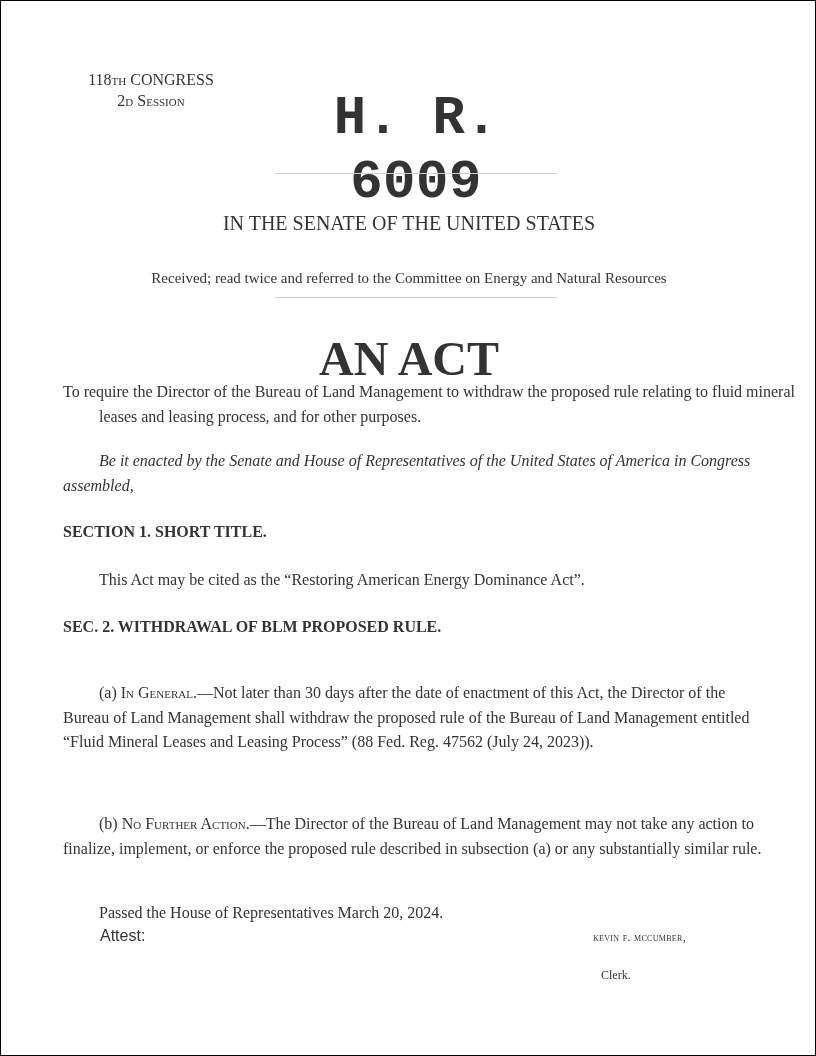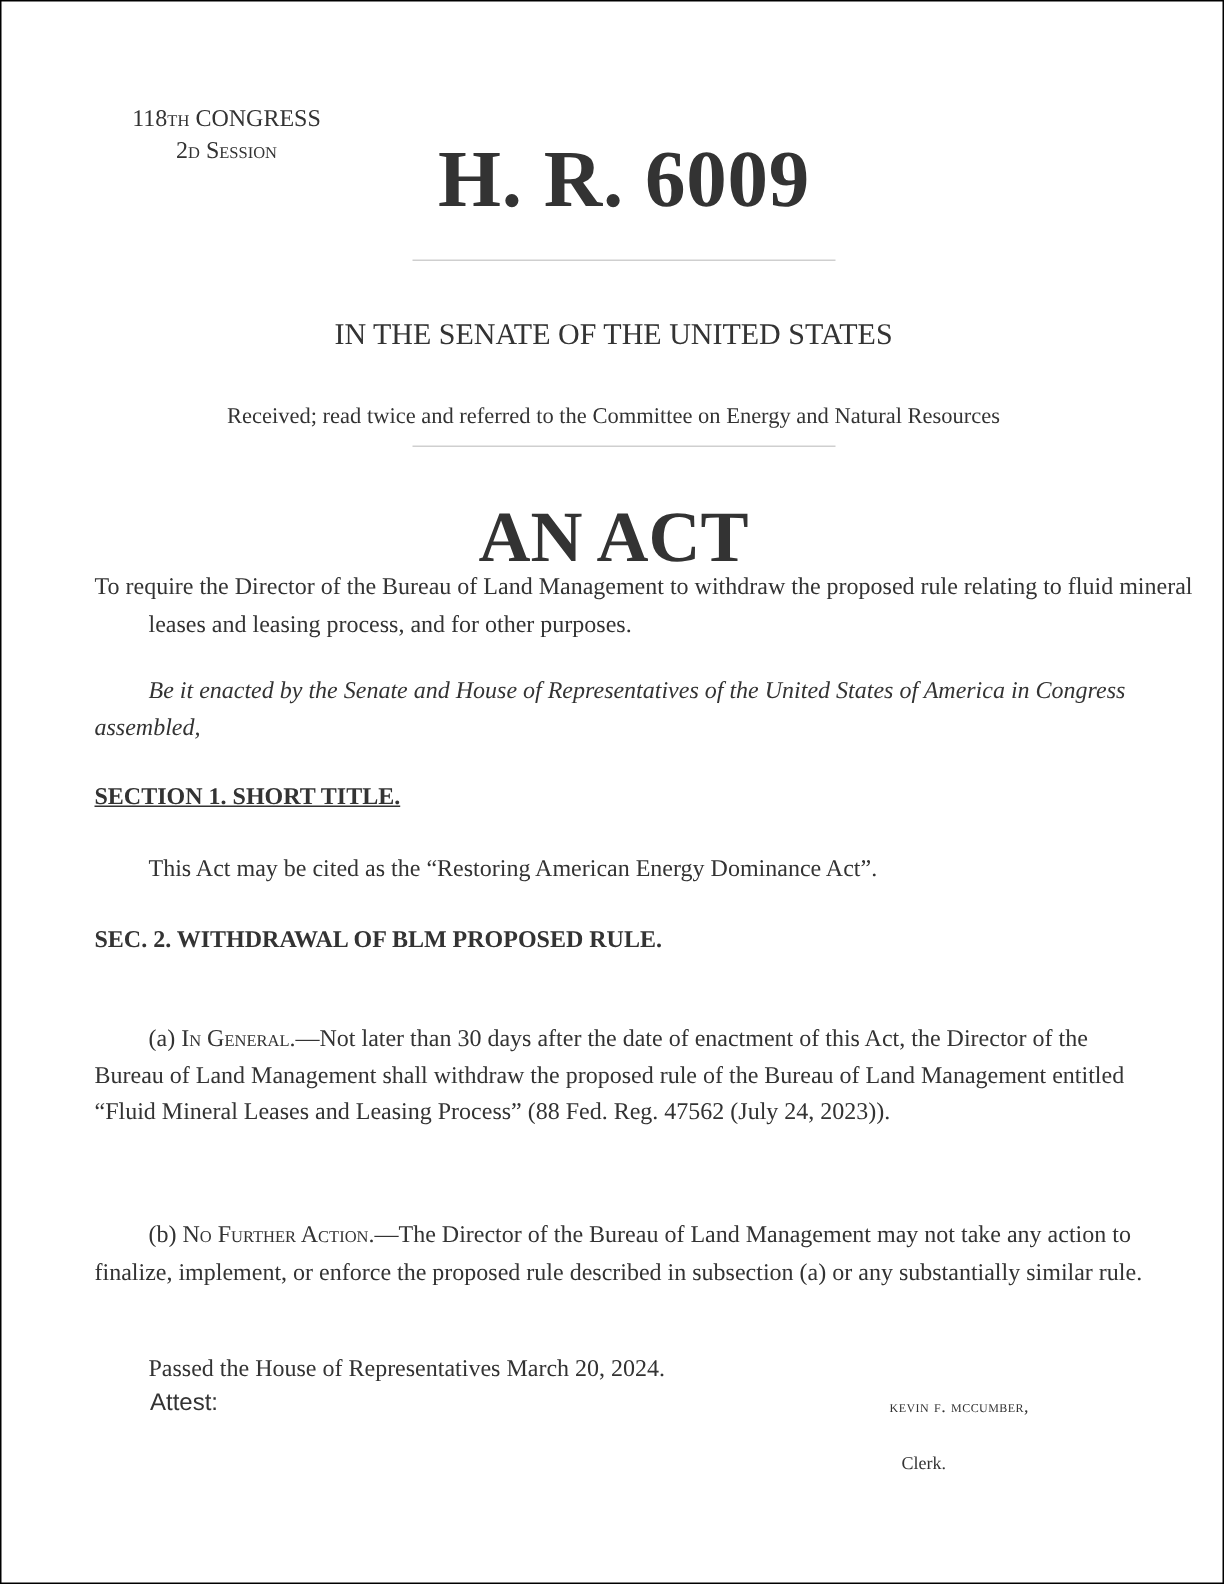--- a/index.html
+++ b/index.html
@@ -31,20 +31,21 @@
       line-height: 21px;
     }
     .sc { font-variant: small-caps; }
     .bill-number {
       left: 274px; top: 86px; width: 282px;
       text-align: center;
       font-size: 54px;
       font-weight: bold;
       line-height: 64px;
       letter-spacing: 0.5px;
+      font-family: Liberation Mono, monospace;
     }
     .divider {
       left: 274px; width: 282px; height: 0;
       border-top: 1px solid #cfcfcf;
     }
     .center-block {
       left: 0; width: 816px; text-align: center; margin-top: 14px;
     }
     .senate { top: 196px; font-size: 20px; line-height: 24px; }
     .date { top: 226px; font-size: 20px; line-height: 24px; }
@@ -52,21 +53,21 @@
     .act-heading {
       top: 316px; font-size: 48px; font-weight: bold; line-height: 56px;
     }
     .para {
       left: 62px; width: 712px;
       font-size: 16px; line-height: 24.5px;
     }
     .purpose { top: 379px; text-indent: 0; padding-left: 36px; text-indent: -36px; }
     .enacting { top: 448px; text-indent: 36px; font-style: italic; }
     .sec-head { font-weight: bold; font-size: 16px; }
-    .sec1-head { top: 519px; text-decoration: underline; }
+    .sec1-head { top: 519px; }
     .sec1-text { top: 567px; text-indent: 36px; }
     .sec2-head { top: 614px; }
     .sec2-a { top: 680px; text-indent: 36px; }
     .sec2-b { top: 779px; text-indent: 36px; margin-top: 32px; }
     .passed { top: 876px; text-indent: 36px; margin-top: 24px; }
     .attest {
       left: 99px; top: 925px;
       font-family: "Liberation Sans", "DejaVu Sans", sans-serif;
       font-size: 16px; line-height: 20px;
     }

